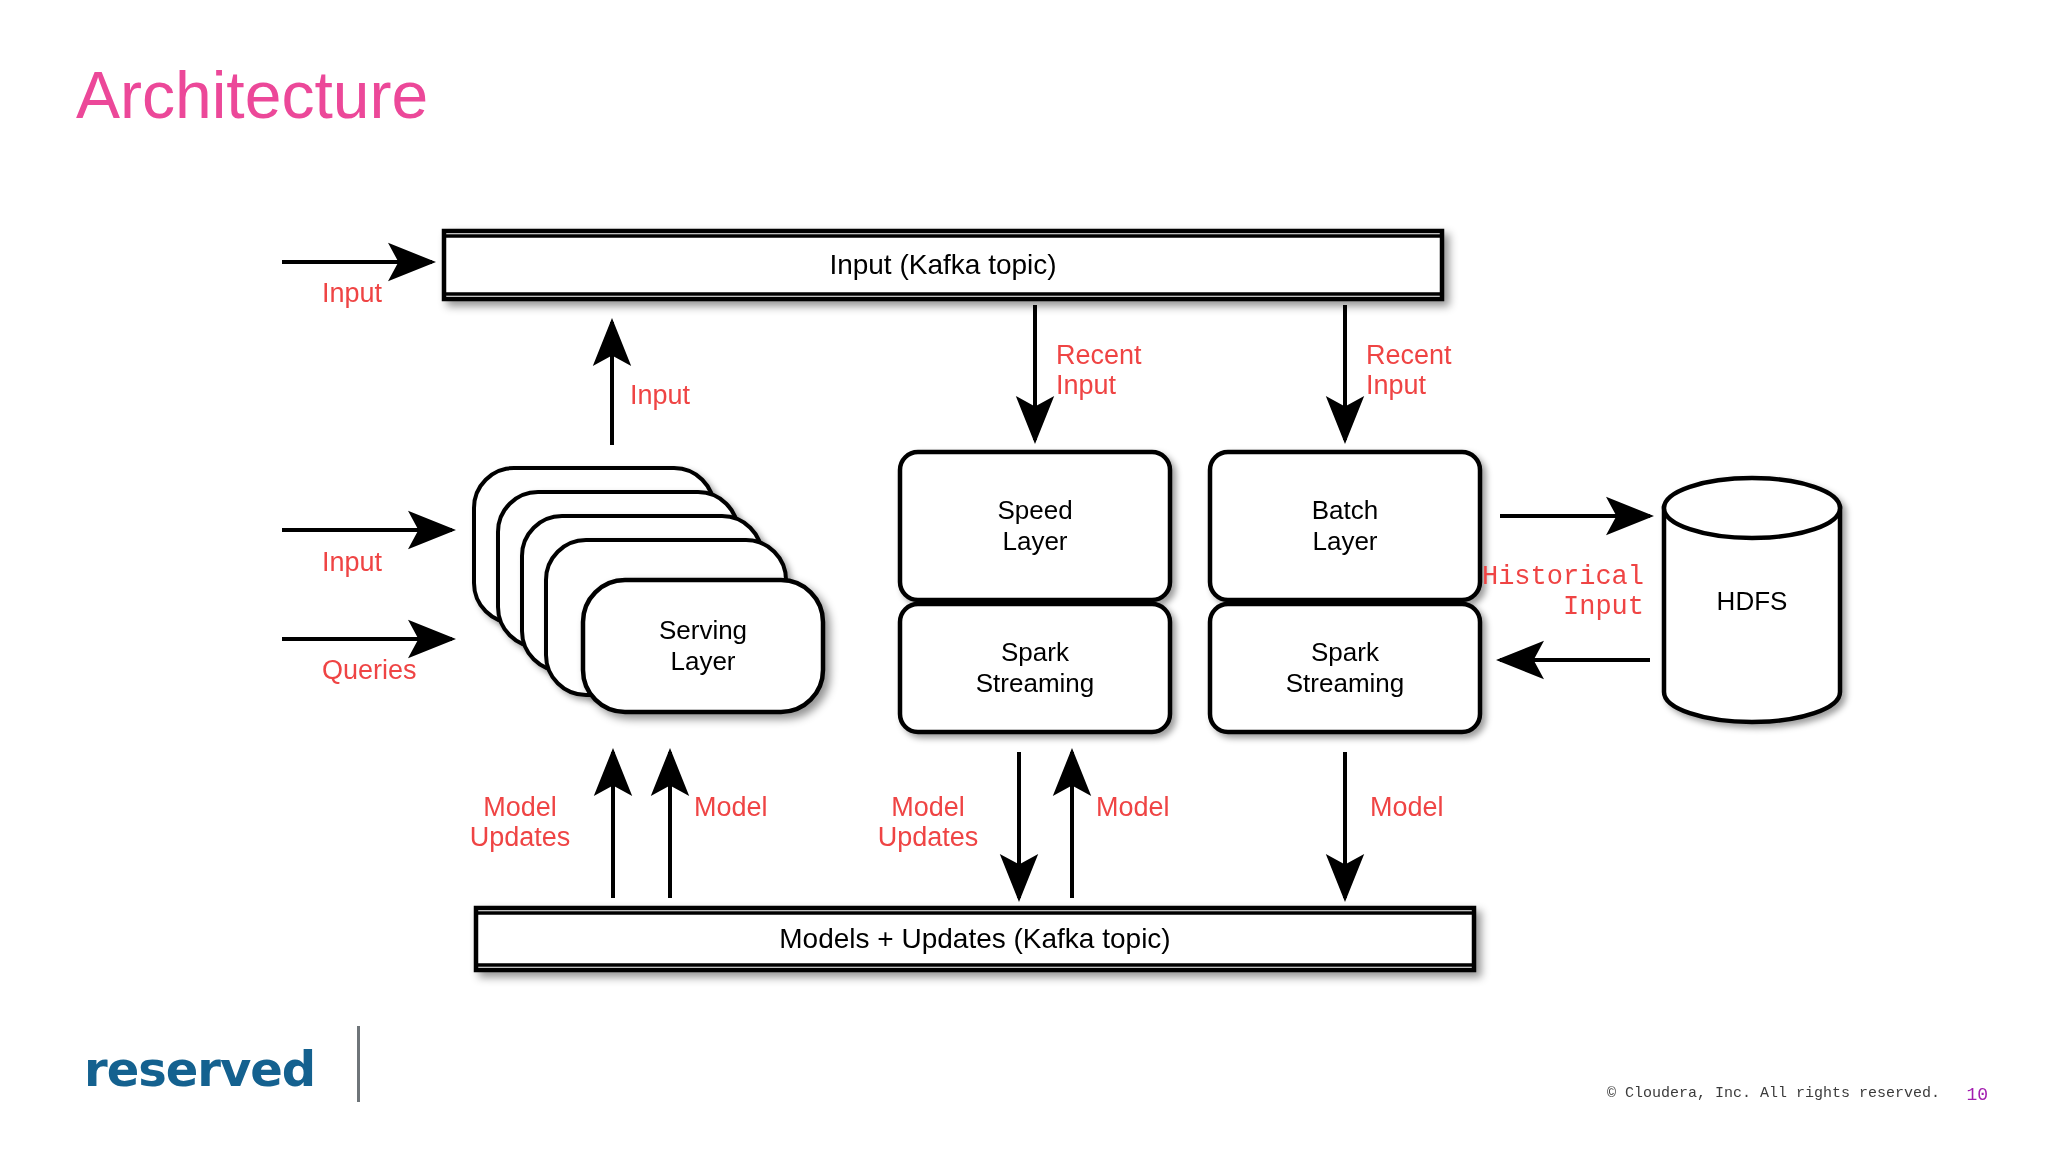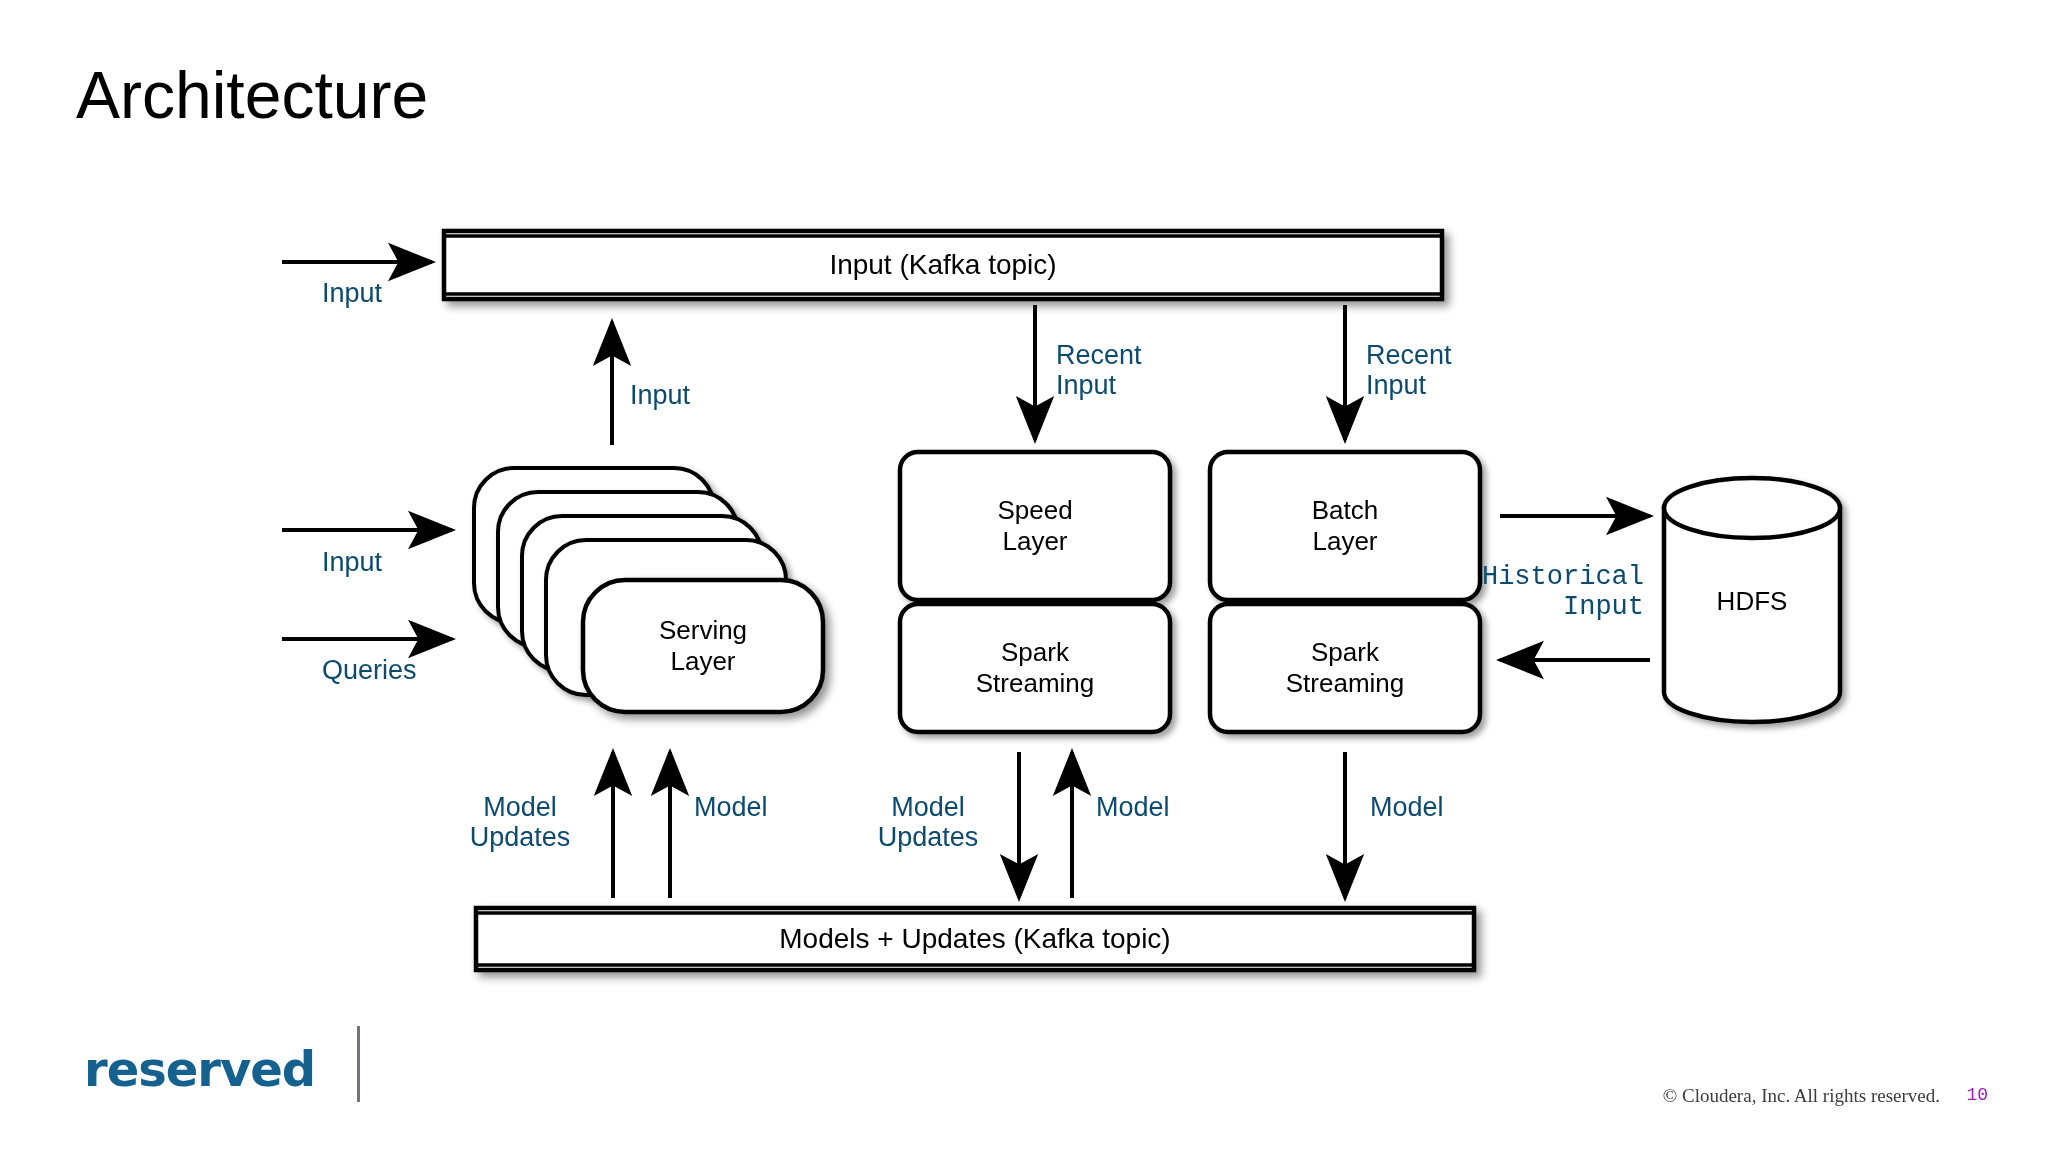--- a/index.html
+++ b/index.html
@@ -17,21 +17,21 @@
   }
 
   
   #slide-title {
     position: absolute;
     left: 76px;
     top: 62px;
     font-size: 66px;
     font-weight: 400;
     letter-spacing: 0px;
-    color: #000000;
+    color: #ec4899;
     line-height: 1;
     white-space: nowrap;
   }
 
   
   #diagram {
     position: absolute;
     left: 0;
     top: 0;
     width: 1860px;
@@ -44,21 +44,21 @@
     width: 2048px;
     height: 1152px;
     overflow: visible;
   }
 
   
   .dlabel {
     position: absolute;
     font-family: "Liberation Sans", sans-serif;
     font-size: 27px;
-    color: #0c4a6e;
+    color: #ef4444;
     line-height: 1.12;
     white-space: pre-line;
     text-align: center;
   }
   .dlabel.left   { text-align: right; }
   .dlabel.lft    { text-align: left;  }
 
   .boxtext {
     position: absolute;
     font-family: "Liberation Sans", sans-serif;
@@ -93,22 +93,22 @@
     width: 3px;
     height: 76px;
     background: #6f7579;
     margin-left: 42px;
     margin-top: -10px;
   }
   #footer-copy {
     position: absolute;
     right: 108px;
     top: 1085px;
-    font-family: Liberation Serif, serif;
-    font-size: 19px;
+    font-family: Liberation Mono, monospace;
+    font-size: 15px;
     color: #3b3b3b;
     white-space: nowrap;
   }
   #footer-page {
     position: absolute;
     right: 60px;
     top: 1085px;
     font-family: Liberation Mono, monospace;
     font-size: 18px;
     color: #a21caf;

